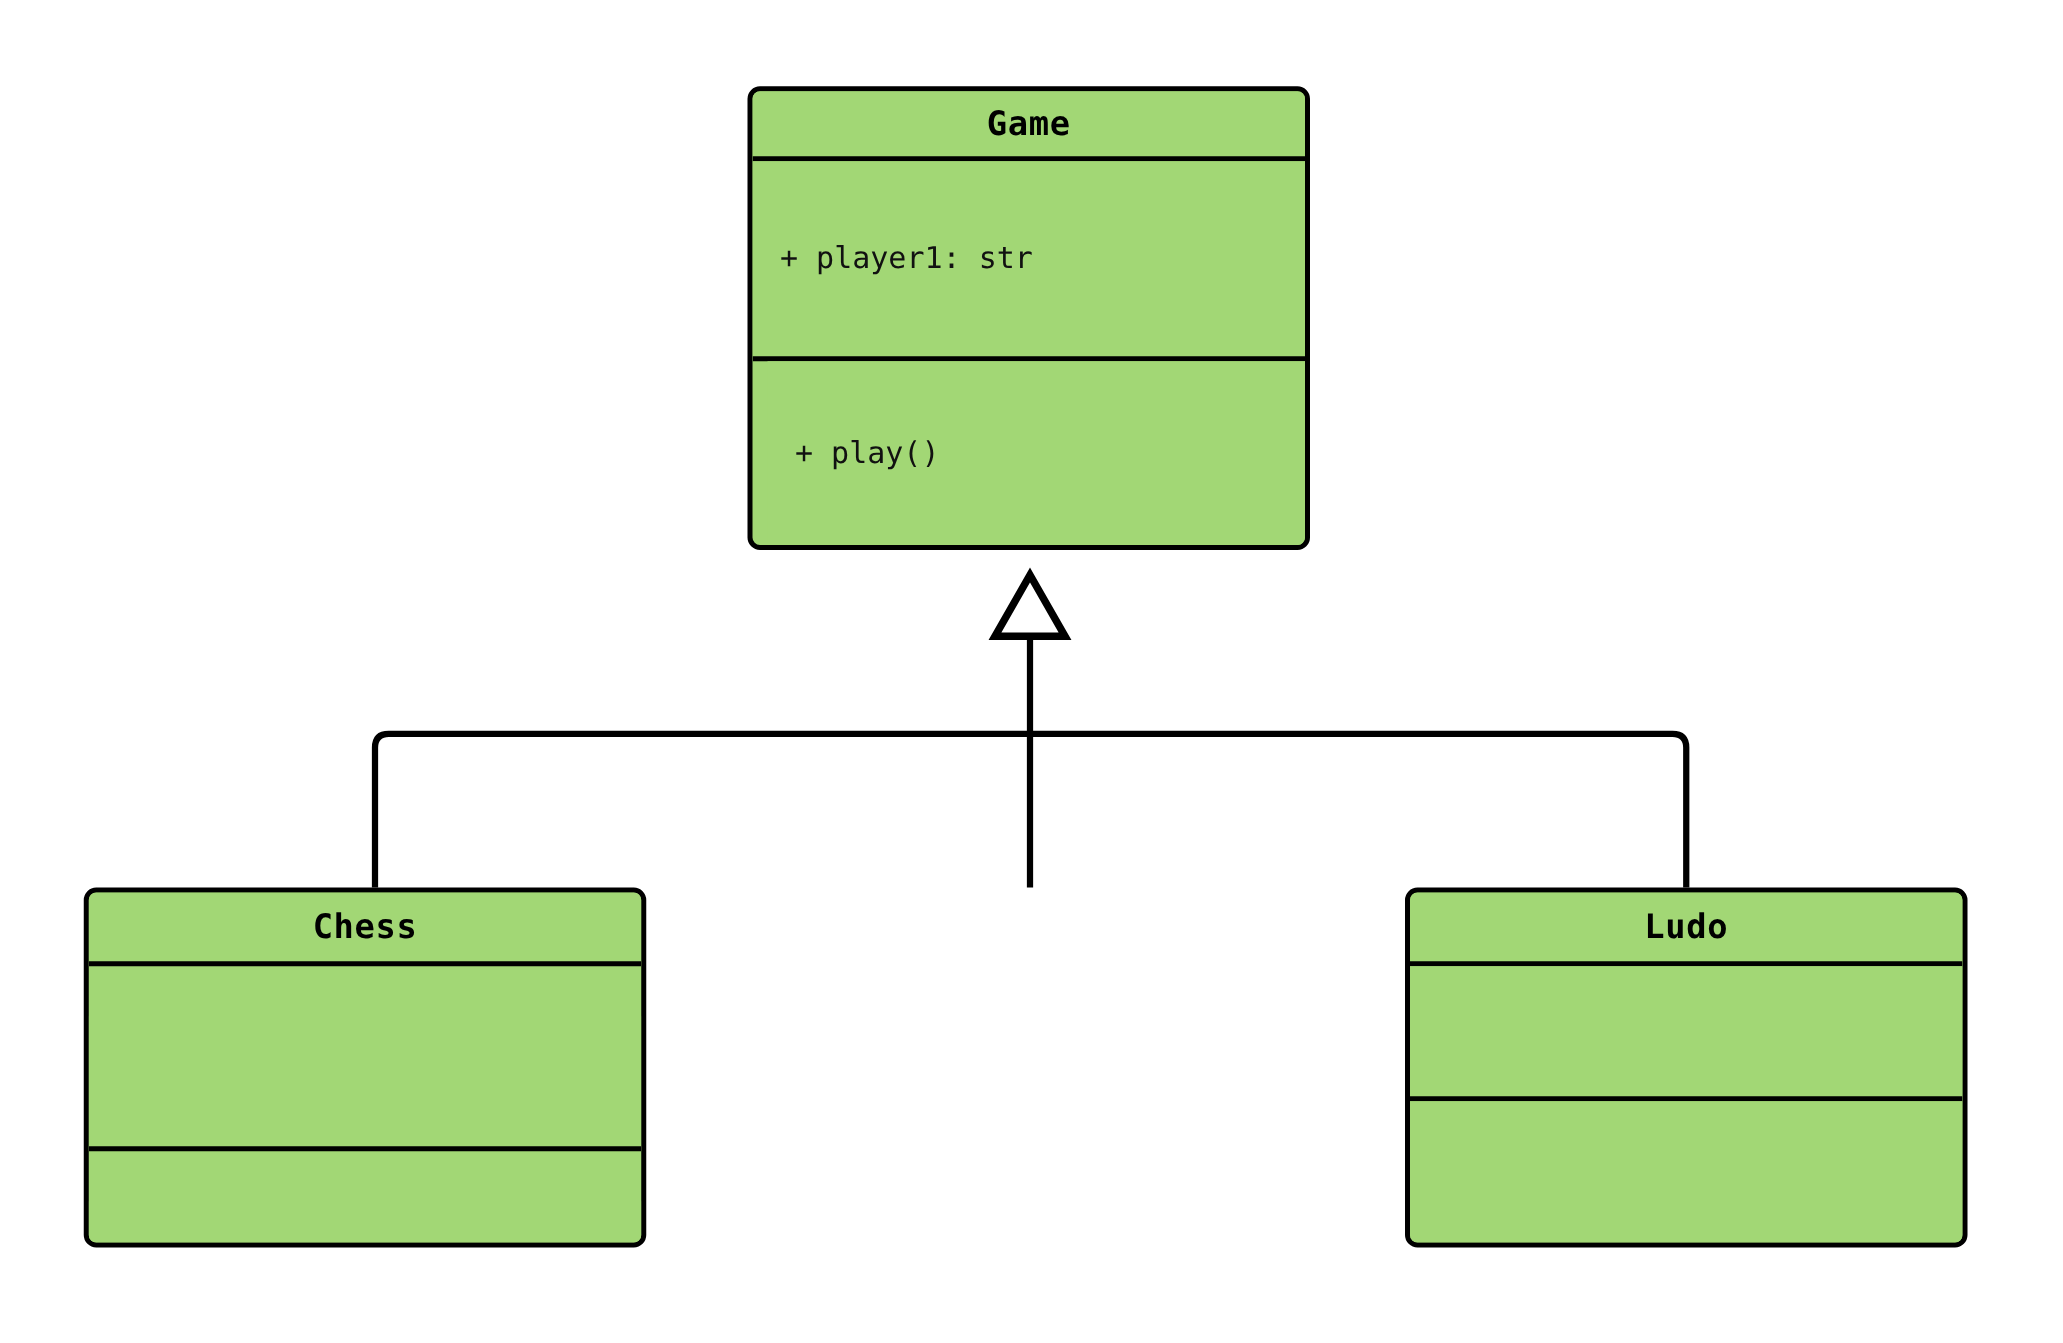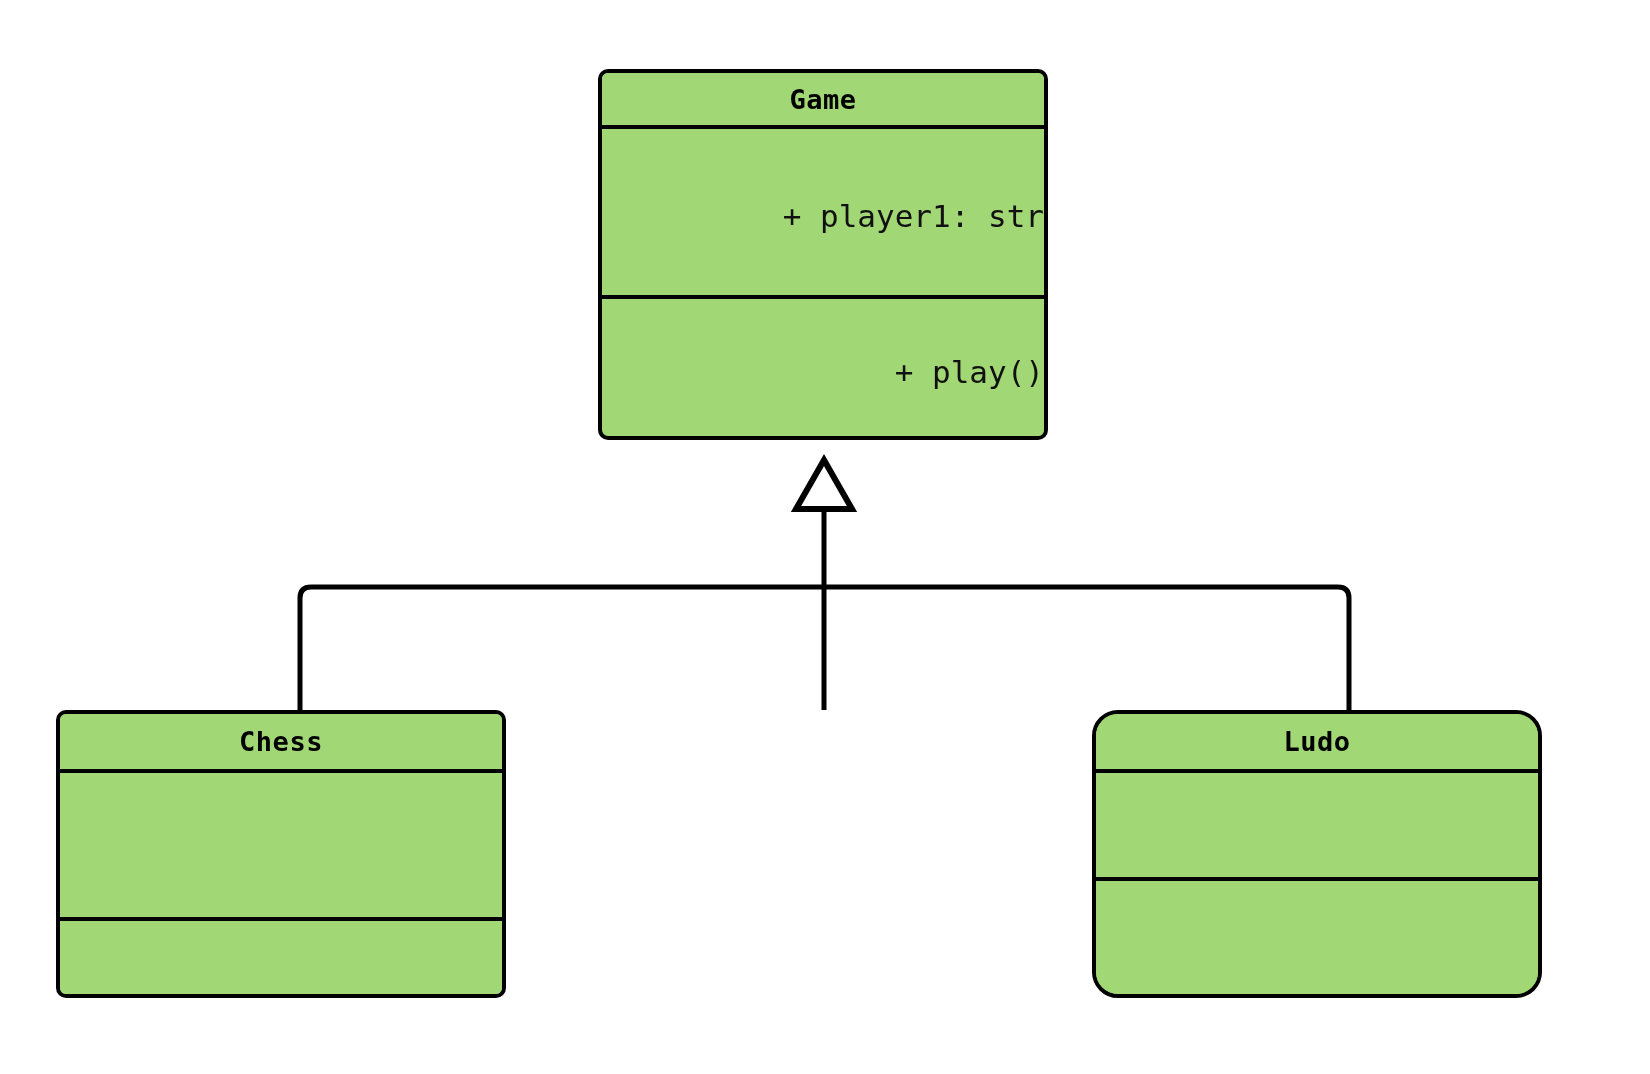--- a/index.html
+++ b/index.html
@@ -50,43 +50,42 @@
     background: #a2d775;
   }
   .uml-compartment {
     box-sizing: border-box;
     background: #a2d775;
     display: flex;
     flex-direction: column;
     justify-content: center;
     padding-left: 22px;
     font-family: "DejaVu Sans Mono", monospace;
-    font-size: 31px;
+    font-size: 24px;
     color: #111111;
     line-height: 1.22;
-    text-align: right;
   }
   .uml-compartment.divided {
     border-bottom: 4px solid #000000;
   }
   .uml-member {
     white-space: pre;
   }
 
   
-  #class-game { left: 598px; top: 69px; width: 450px; height: 371px; gap: 10px; }
+  #class-game { left: 598px; top: 69px; width: 450px; height: 371px; }
   #class-game > .uml-title { height: 56px; }
   #class-game > .uml-attrs  { height: 160px; }
   #class-game > .uml-methods{ flex: 1 1 auto; margin-left: 12px; }
 
   
   .sub { top: 710px; width: 450px; height: 288px; }
-  #class-chess    { left: 56px; gap: 40px;  }
+  #class-chess    { left: 67px; gap: 40px;  }
   #class-checkers { left: 598px; }
-  #class-ludo     { left: 1092px; border-radius: 26px;}
+  #class-ludo     { left: 1124px;}
   .sub > .uml-title { height: 59px; }
   .sub > .uml-attrs { height: 108px; }
   .sub > .uml-methods { flex: 1 1 auto; }
 </style>
 </head>
 <body>
 
 <div id="canvas">
 
   <svg id="edge-layer" viewBox="0 0 1650 1074" width="1650" height="1074" xmlns="http://www.w3.org/2000/svg">

